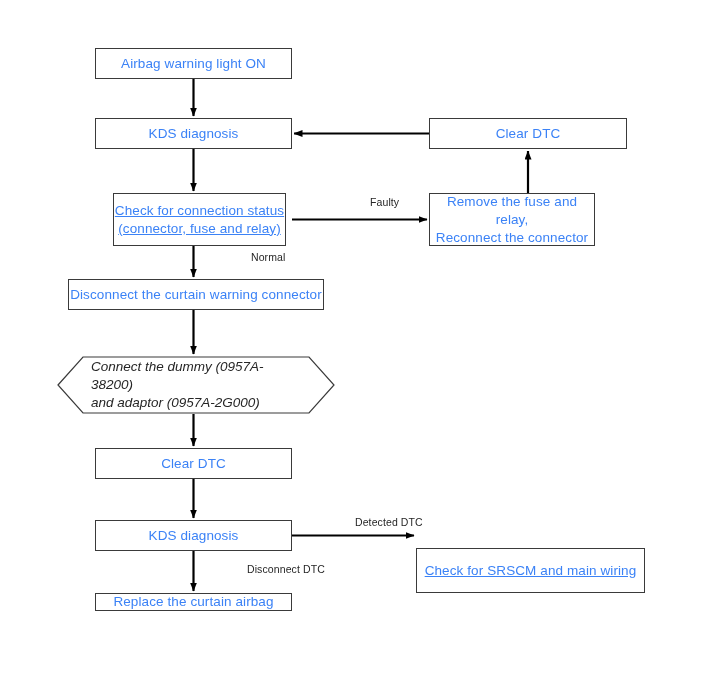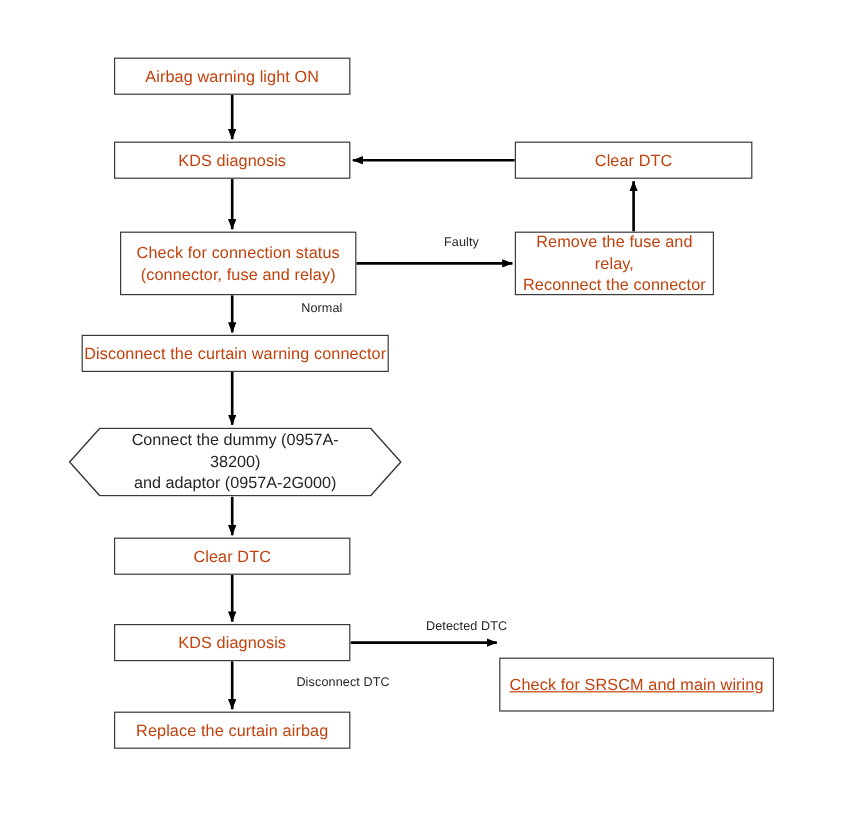--- a/index.html
+++ b/index.html
@@ -24,36 +24,37 @@
     box-sizing: border-box;
     border: 1px solid #3a3a3a;
     background: #ffffff;
     display: flex;
     align-items: center;
     justify-content: center;
     text-align: center;
     font-size: 13.5px;
     line-height: 18px;
     letter-spacing: 0.1px;
-    color: #c2410c;
+    color: #3b82f6;
     white-space: pre-line;
   }
   .node-hex {
     position: absolute;
     box-sizing: border-box;
     display: flex;
     align-items: center;
     justify-content: center;
-    text-align: center;
+    text-align: left;
     font-size: 13.5px;
     line-height: 18px;
     color: #262626;
     white-space: pre-line;
     background: transparent;
     border: 0;
+    font-style: italic;
   }
   .hex-svg {
     position: absolute;
     left: 0;
     top: 0;
   }
   .hex-label {
     position: relative;
     z-index: 2;
     padding: 0 34px;
@@ -116,21 +117,21 @@
   </div>
 
   <div class="node" style="left:95px; top:118px; width:197px; height:31px;">
     <span>KDS diagnosis</span>
   </div>
 
   <div class="node" style="left:429px; top:118px; width:198px; height:31px;">
     <span>Clear DTC</span>
   </div>
 
-  <div class="node" style="left:100px; top:193px; width:197px; height:53px;">
+  <div class="node" style="left:113px; top:193px; width:173px; height:53px;text-decoration:underline;">
     <span>Check for connection status
 (connector, fuse and relay)</span>
   </div>
 
   <div class="node" style="left:429px; top:193px; width:166px; height:53px;">
     <span>Remove the fuse and relay,
 Reconnect the connector</span>
   </div>
 
   <div class="node" style="left:68px; top:279px; width:256px; height:31px;">
@@ -150,21 +151,21 @@
   </div>
 
   <div class="node" style="left:95px; top:520px; width:197px; height:31px;">
     <span>KDS diagnosis</span>
   </div>
 
   <div class="node" style="left:416px; top:548px; width:229px; height:45px;text-decoration:underline;">
     <span>Check for SRSCM and main wiring</span>
   </div>
 
-  <div class="node" style="left:95px; top:593px; width:197px; height:31px;">
+  <div class="node" style="left:95px; top:593px; width:197px; height:18px;">
     <span>Replace the curtain airbag</span>
   </div>
 
   <div class="edge-label" style="left:326px; top:196px;">Faulty</div>
 
   <div class="edge-label" style="left:207px; top:251px;">Normal</div>
 
   <div class="edge-label" style="left:311px; top:516px;">Detected DTC</div>
 
   <div class="edge-label" style="left:203px; top:563px;">Disconnect DTC</div>

